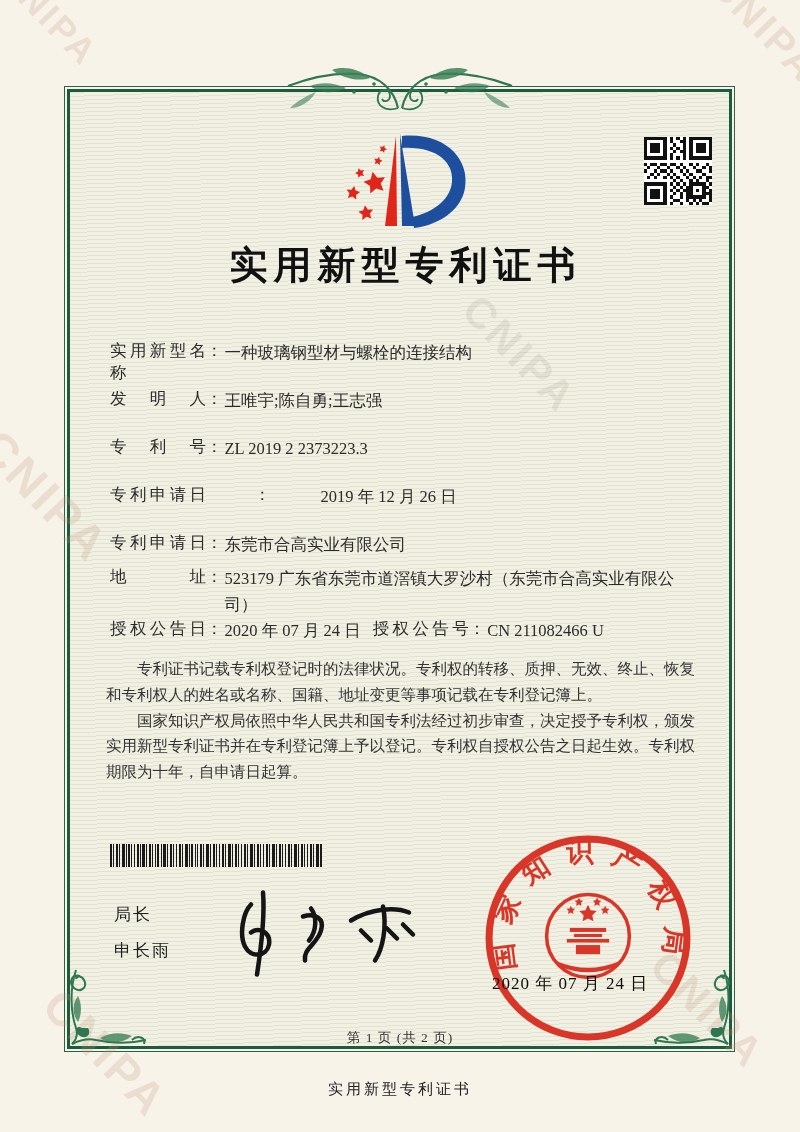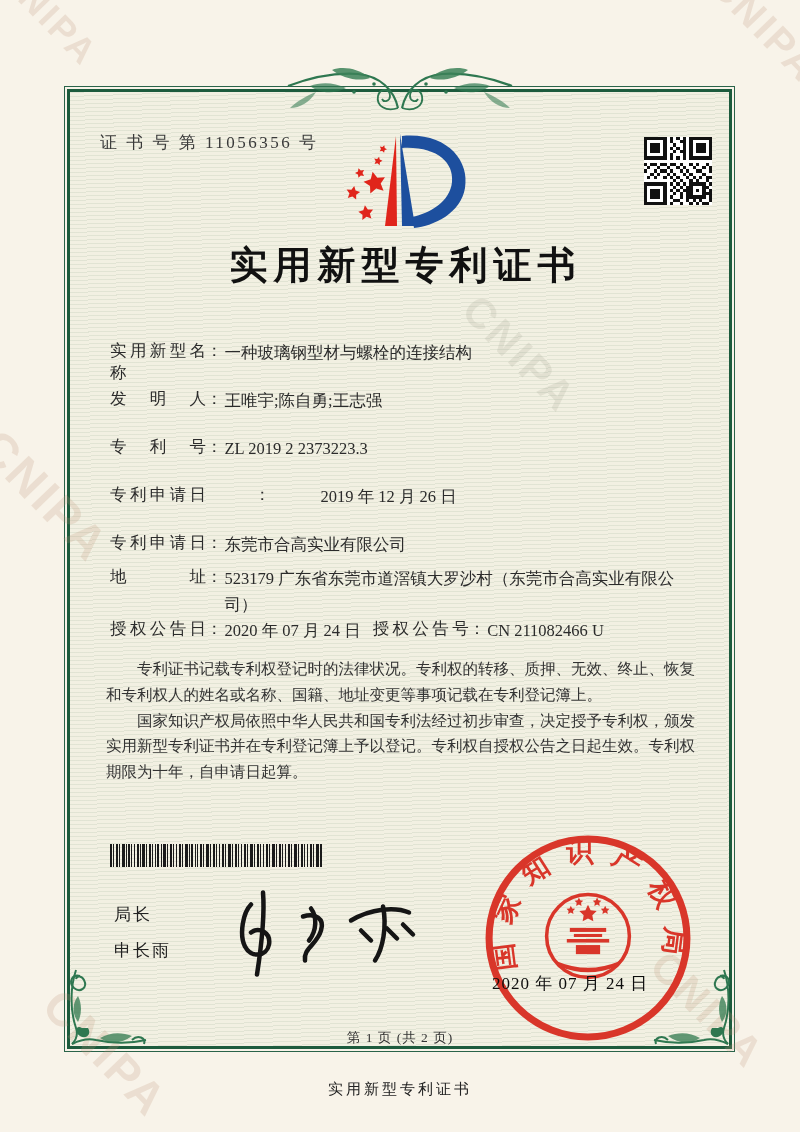--- a/index.html
+++ b/index.html
@@ -134,21 +134,20 @@
         <path d="M66,74 C72,68 80,72 78,78"></path>
       </g>
       <path d="M12,30 C6,38 6,48 12,56 C16,48 16,38 12,30 Z" fill="#3c8158" opacity="0.8"></path>
       <path d="M34,72 C44,66 56,66 66,70 C56,78 42,78 34,72 Z" fill="#3c8158" opacity="0.8"></path>
       <path d="M16,62 C10,58 8,66 14,70 C20,74 26,68 22,62 Z" fill="#2e7750"></path>
     </g>
   </svg>
 
   <div class="content">
 
-    <div class="cert-no">证 书 号 第 11056356 号</div>
 
     <svg class="logo" width="150" height="128" viewBox="0 0 150 120">
       <defs>
         <path id="star" d="M0,-10 L2.94,-4.05 L9.51,-3.09 L4.76,1.55 L5.88,8.09 L0,5 L-5.88,8.09 L-4.76,1.55 L-9.51,-3.09 L-2.94,-4.05 Z"></path>
       </defs>
       <path d="M68,20 L57,110 L69,110 Z" fill="#e0251b"></path>
       <path d="M72,18 L74,110 L87,110 Z" fill="#1d4f9e"></path>
       <path d="M74,20 C118,16 142,44 137,72 C133,97 106,110 86,112 L84,101 C102,97 122,86 124,66 C126,46 108,30 74,32 Z" fill="#1d4f9e"></path>
       <use href="#star" transform="translate(47,67) scale(1.15) rotate(-12)" fill="#e0251b"></use>
       <use href="#star" transform="translate(25,77) scale(0.72) rotate(10)" fill="#e0251b"></use>

